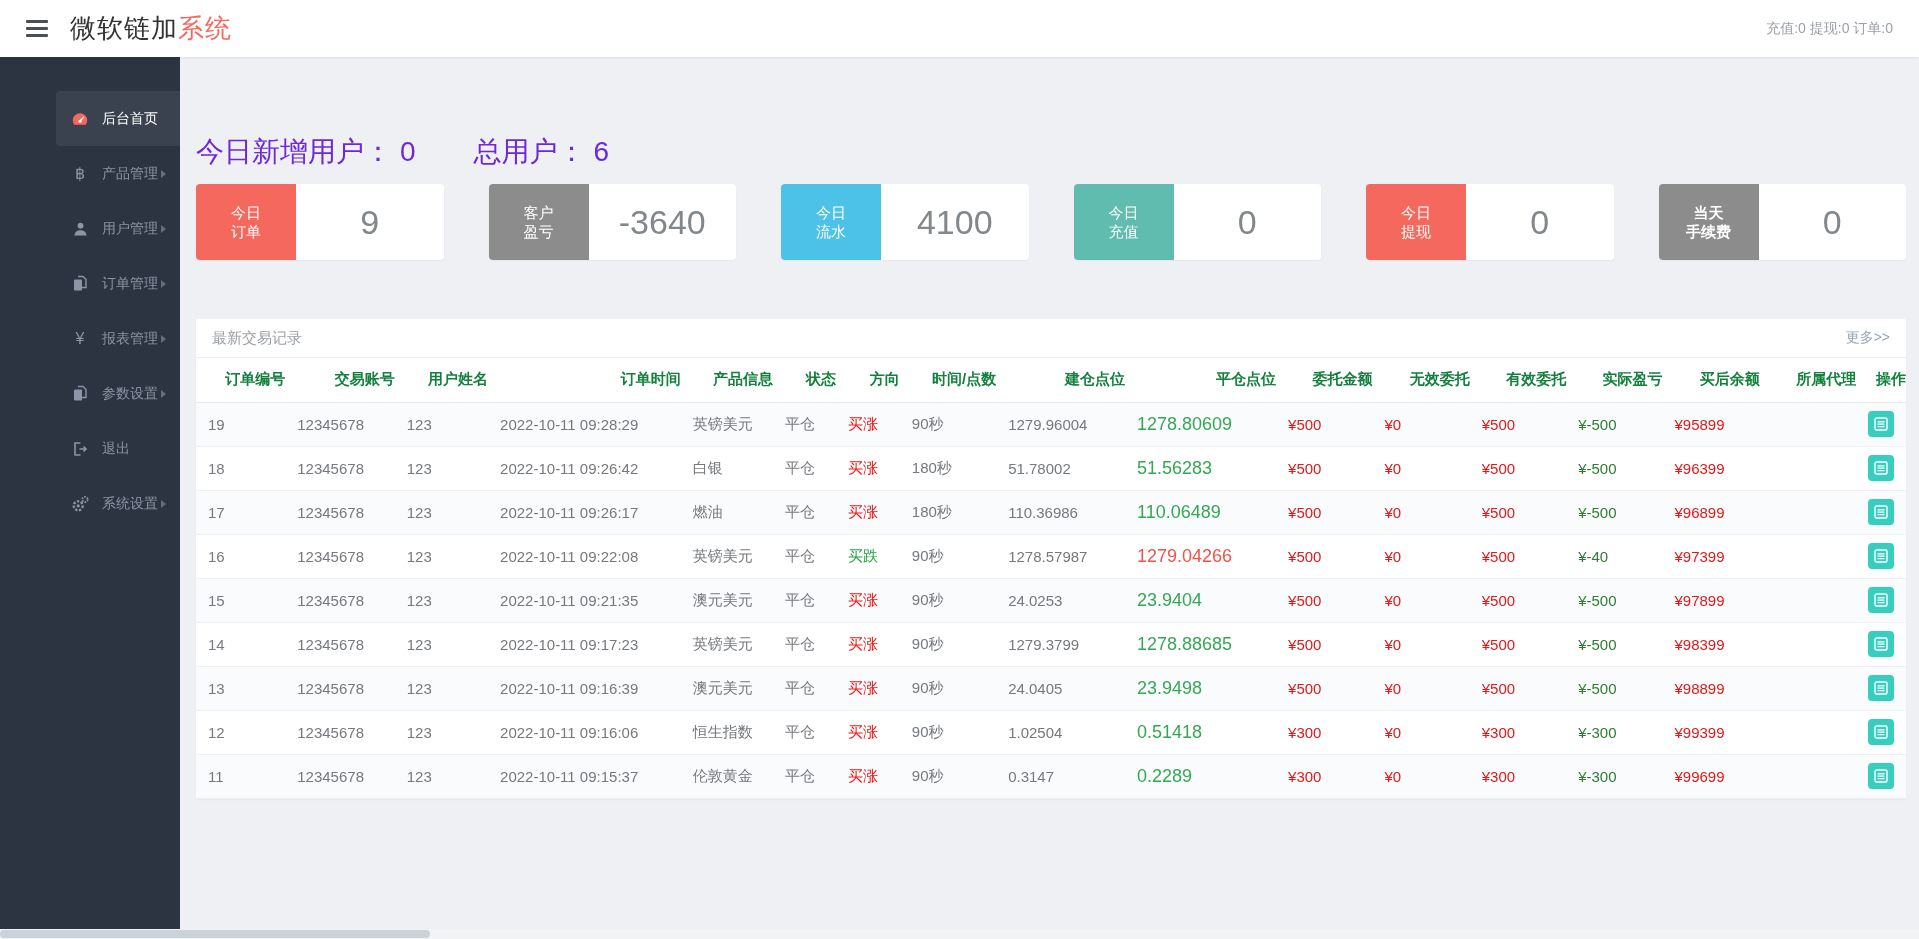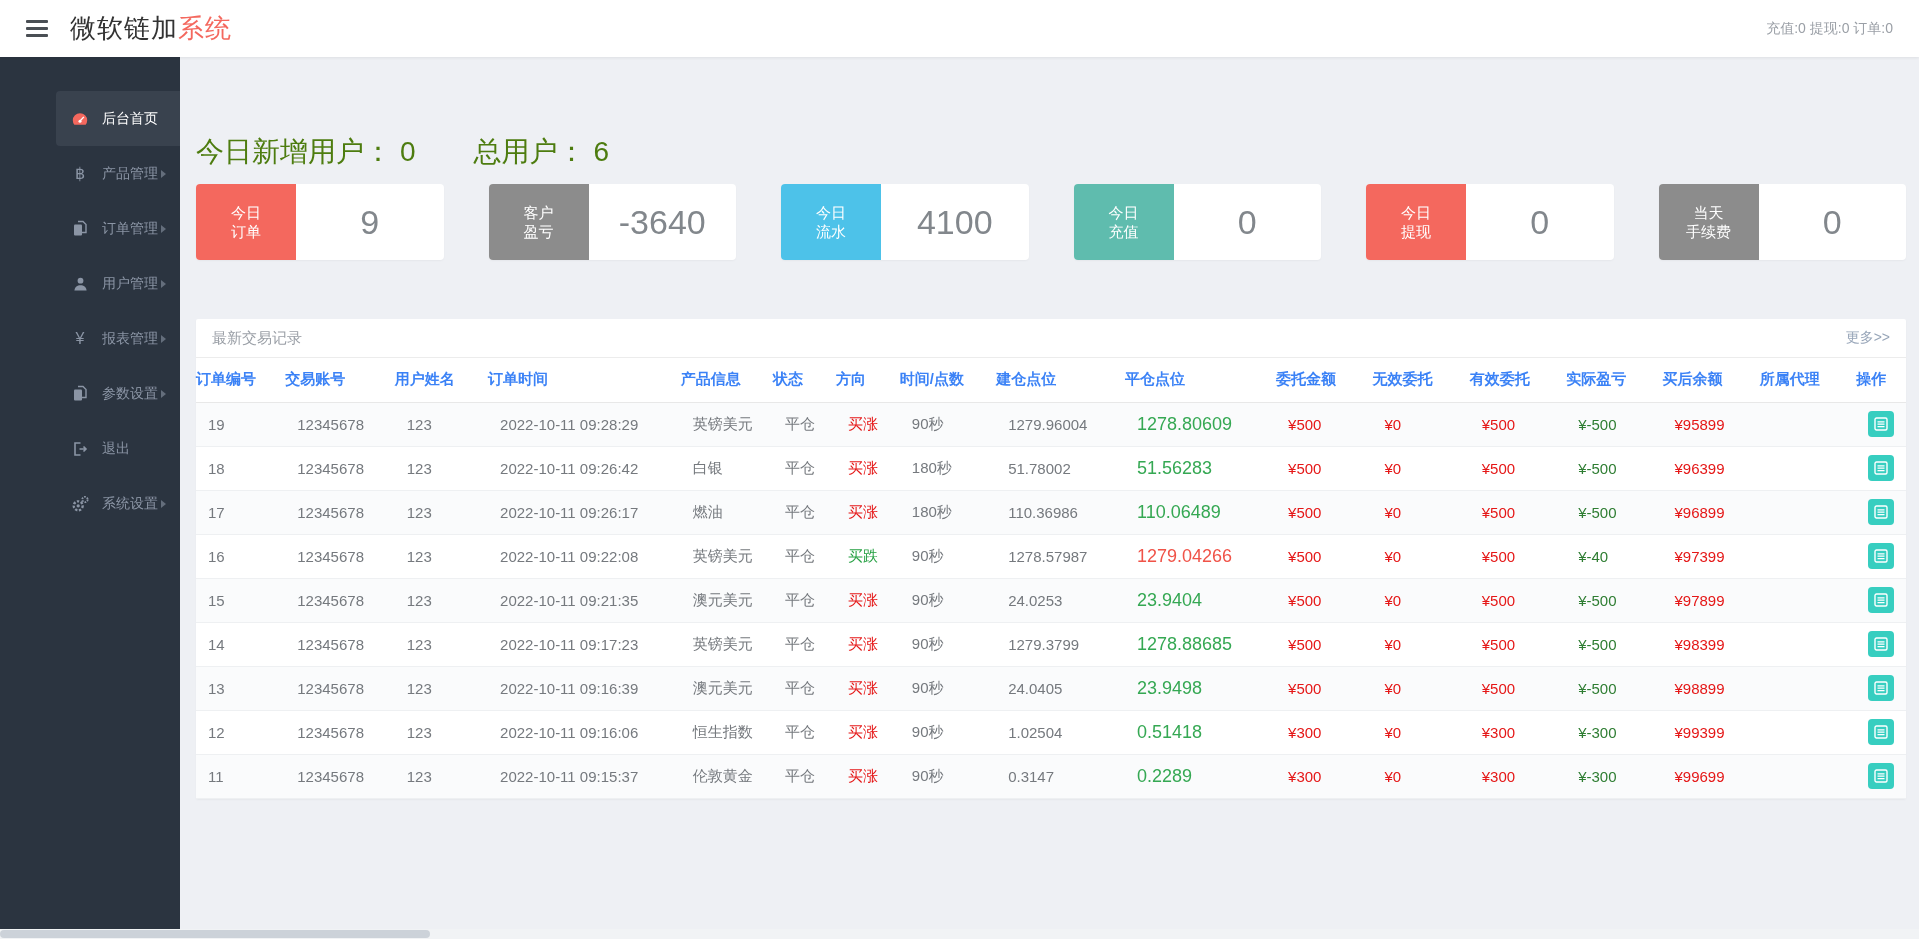--- a/index.html
+++ b/index.html
@@ -26,41 +26,41 @@
   .caret { position:absolute; right:14px; width:0; height:0;
            border-left:5px solid #646e7c; border-top:4px solid transparent; border-bottom:4px solid transparent; }
 
   
   .hscroll { position:absolute; left:0; right:0; bottom:0; height:10px; background:#f1f3f5; }
   .hthumb { height:8px; margin-top:1px; width:430px; background:#ccd2d9; border-radius:4px; }
 
   
   .main { position:absolute; left:180px; top:57px; right:0; bottom:10px; padding:0 13px 0 16px; overflow:hidden; }
 
-  .summary { margin-top:76px; display:flex; gap:58px; font-size:28px; color:#4d7c0f; }
+  .summary { margin-top:76px; display:flex; gap:58px; font-size:28px; color:#6d28d9; }
   .summary .s-item { display:flex; align-items:baseline; }
   .summary .s-val { margin-left:8px; }
 
   .cards { margin-top:13px; display:flex; gap:45px; }
   .card { flex:1; height:76px; background:#fff; border-radius:4px; display:flex; overflow:hidden;
           box-shadow:0 1px 2px rgba(0,0,0,.04); }
   .card-label { width:100px; color:#fff; display:flex; flex-direction:column; align-items:center;
                 justify-content:center; font-size:15px; line-height:19px; text-align:center; }
   .card-value { flex:1; display:flex; align-items:center; justify-content:center;
                 font-size:34px; color:#82878c; }
 
   
   .panel { margin-top:59px; background:#fff; border-radius:2px; box-shadow:0 1px 2px rgba(0,0,0,.04); }
   .panel-head { height:39px; display:flex; align-items:center; justify-content:space-between;
                 padding:0 16px; border-bottom:1px solid #ececec; }
   .panel-title { color:#9a9fa6; font-size:15px; }
   .more-link { color:#97a5b8; font-size:14px; text-decoration:none; cursor:pointer; }
 
   table { width:100%; border-collapse:collapse; table-layout:fixed; }
-  thead th { height:44px; font-size:15px; color:#3b82f6; text-align:left; font-weight:bold;
+  thead th { height:44px; font-size:15px; color:#15803d; text-align:right; font-weight:bold;
              border-bottom:1px solid #e8e8e8; padding-left:0; white-space:nowrap; }
   tbody td { height:44px; font-size:15px; color:#75797e; padding-left:12px; white-space:nowrap;
              border-bottom:1px solid #eef0f2; overflow:hidden; }
   tbody tr:nth-child(odd) { background:#fafbfc; }
   .c-red { color:#e51717; }
   .c-green { color:#27a144; }
   .c-close { font-size:18px; }
   .close-green { color:#35a853; }
   .close-red { color:#f05348; }
   .profit-green { color:#2e7d32; }
@@ -96,36 +96,36 @@
       </div>
       <div class="side-item">
         <span class="icon">
           <span style="font-size:16px">฿</span>
         </span>
         <span class="lbl">产品管理</span>
         <span class="caret"></span>
       </div>
       <div class="side-item">
         <span class="icon">
+          <svg width="15" height="16" viewBox="0 0 16 16">
+            <circle cx="8" cy="4.4" r="3.1" fill="currentColor"></circle>
+            <path d="M1.5 15c.5-4 3-5.6 6.5-5.6s6 1.6 6.5 5.6z" fill="currentColor"></path>
+          </svg>
+        </span>
+        <span class="lbl">用户管理</span>
+        <span class="caret"></span>
+      </div>
+      <div class="side-item">
+        <span class="icon">
           <svg width="16" height="17" viewBox="0 0 16 17">
             <path d="M6 1.5h5l3 3v8h-4" fill="none" stroke="currentColor" stroke-width="1.4"></path>
             <rect x="2" y="4.5" width="8" height="11" rx="1" fill="currentColor"></rect>
           </svg>
         </span>
         <span class="lbl">订单管理</span>
-        <span class="caret"></span>
-      </div>
-      <div class="side-item">
-        <span class="icon">
-          <svg width="15" height="16" viewBox="0 0 16 16">
-            <circle cx="8" cy="4.4" r="3.1" fill="currentColor"></circle>
-            <path d="M1.5 15c.5-4 3-5.6 6.5-5.6s6 1.6 6.5 5.6z" fill="currentColor"></path>
-          </svg>
-        </span>
-        <span class="lbl">用户管理</span>
         <span class="caret"></span>
       </div>
       <div class="side-item">
         <span class="icon">
           <span style="font-size:16px">¥</span>
         </span>
         <span class="lbl">报表管理</span>
         <span class="caret"></span>
       </div>
       <div class="side-item">
@@ -206,21 +206,21 @@
         <div class="card-value">0</div>
       </div>
       <div class="card">
         <div class="card-label" style="background: rgb(244, 104, 94);">
           <div>今日</div>
           <div>提现</div>
         </div>
         <div class="card-value">0</div>
       </div>
       <div class="card">
-        <div class="card-label" style="background: rgb(140, 140, 140);">
+        <div class="card-label" style="background: rgb(140, 140, 140); font-weight: bold;">
           <div>当天</div>
           <div>手续费</div>
         </div>
         <div class="card-value">0</div>
       </div>
     </div>
 
   <section class="panel">
     <div class="panel-head">
       <span class="panel-title">最新交易记录</span>

